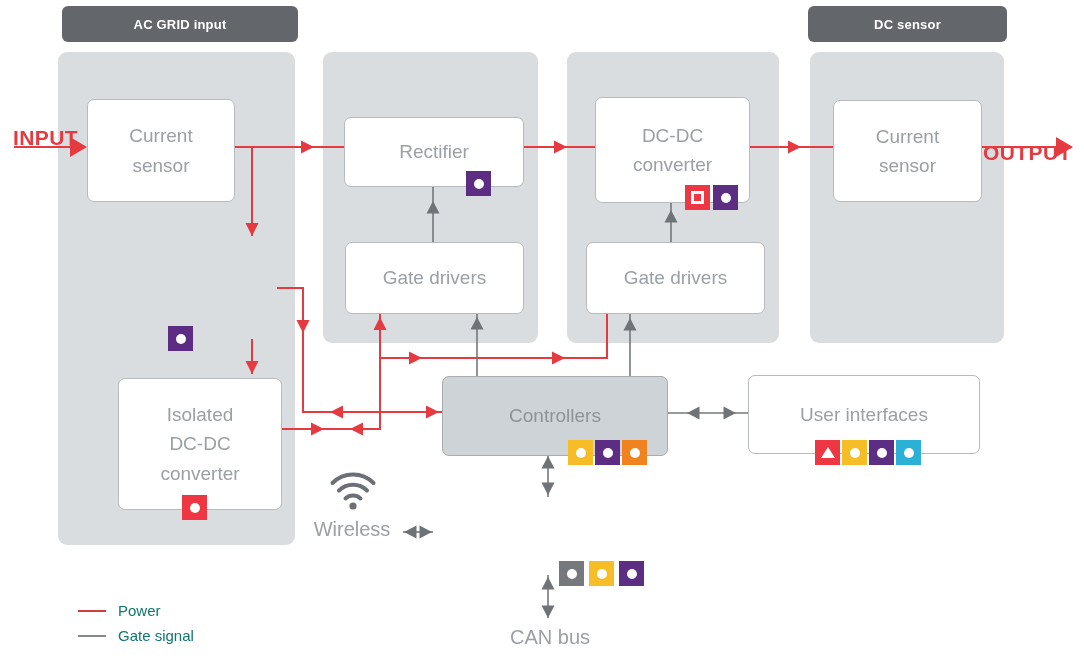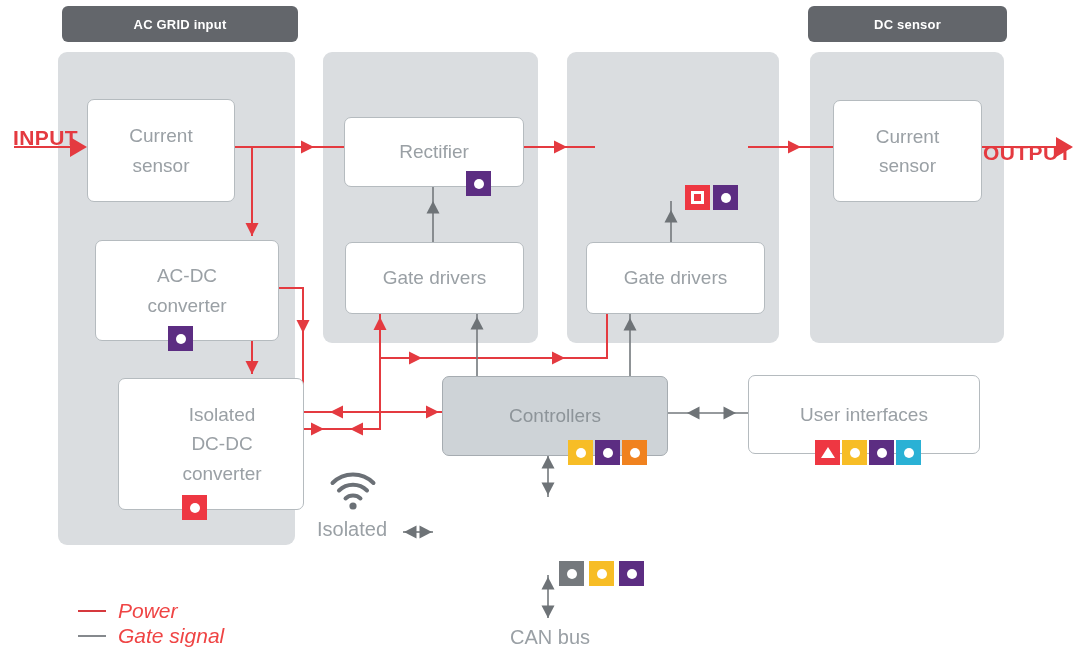--- a/index.html
+++ b/index.html
@@ -30,21 +30,21 @@
   .chip .dot{width:10px;height:10px;border-radius:50%;background:#ffffff;display:block;}
   .chip .sq{width:7px;height:7px;border:3px solid #ffffff;display:block;}
   .chip .tri{
     width:0;height:0;display:block;
     border-left:7px solid transparent;border-right:7px solid transparent;
     border-bottom:11px solid #ffffff;
   }
   .c-purple{background:#5c2d82;} .c-red{background:#ee3742;} .c-yellow{background:#f7bd26;}
   .c-orange{background:#f0821f;} .c-cyan{background:#2ab1d5;} .c-gray{background:#75797d;}
   .wires{position:absolute;left:0;top:0;z-index:2;pointer-events:none;}
-  .legend{position:absolute;left:78px;top:598px;z-index:6;font-size:21px;color:#ef4444;font-style:italic;}
+  .legend{position:absolute;left:78px;top:598px;z-index:6;font-size:15px;color:#0f766e;}
   .legend-row{display:flex;align-items:center;height:25px;}
   .legend-line{width:28px;height:0;border-top:2px solid;margin-right:12px;}
   .legend-line.power{border-color:#d6393e;}
   .legend-line.data{border-color:#85898d;}
 </style>
 </head>
 <body>
 
 <div class="stage">
 
@@ -122,30 +122,30 @@
 
   <div class="box" style="left:87px;top:99px;width:146px;height:101px;">
     <span class="lbl-narrow">Current sensor</span>
   </div>
   <div class="box" style="left:344px;top:117px;width:178px;height:68px;">
     <span>Rectifier</span>
   </div>
   <div class="box" style="left:345px;top:242px;width:177px;height:70px;">
     <span>Gate drivers</span>
   </div>
+  <div class="box" style="left:595px;top:97px;width:153px;height:104px;">
+    <span class="lbl-mid">DC-DC converter</span>
+  </div>
   <div class="box" style="left:586px;top:242px;width:177px;height:70px;">
     <span>Gate drivers</span>
   </div>
   <div class="box" style="left:833px;top:100px;width:147px;height:100px;">
     <span class="lbl-narrow">Current sensor</span>
   </div>
-  <div class="box" style="left:95px;top:240px;width:182px;height:99px;">
-    <span class="lbl-mid">AC-DC converter</span>
-  </div>
-  <div class="box" style="left:118px;top:378px;width:162px;height:130px;padding-left:22px;">
+  <div class="box" style="left:118px;top:378px;width:162px;height:130px;">
     <span class="lbl-narrow">Isolated DC-DC converter</span>
   </div>
   <div class="box" style="left:748px;top:375px;width:230px;height:77px;">
     <span>User interfaces</span>
   </div>
   <div class="box gray" style="left:442px;top:376px;width:224px;height:78px;">
     <span>Controllers</span>
   </div>
 
   <div class="chip c-purple" style="left:466px;top:171px;">
@@ -190,21 +190,21 @@
   <div class="chip c-yellow" style="left:589px;top:561px;">
       <span class="dot"></span>
     </div>
   <div class="chip c-purple" style="left:619px;top:561px;">
       <span class="dot"></span>
     </div>
 
   <div class="io-label" style="left:13px;top:126px;">INPUT</div>
   <div class="io-label" style="left:983px;top:126px;margin-top:15px;">OUTPUT</div>
 
-  <div class="side-label" style="left:300px;top:518px;width:104px;">Isolated</div>
+  <div class="side-label" style="left:300px;top:518px;width:104px;">Wireless</div>
   <div class="side-label" style="left:498px;top:626px;width:104px;">CAN bus</div>
 
   <div class="legend">
     <div class="legend-row">
       <span class="legend-line power"></span>
       <span>Power</span>
     </div>
     <div class="legend-row">
       <span class="legend-line data"></span>
       <span>Gate signal</span>

